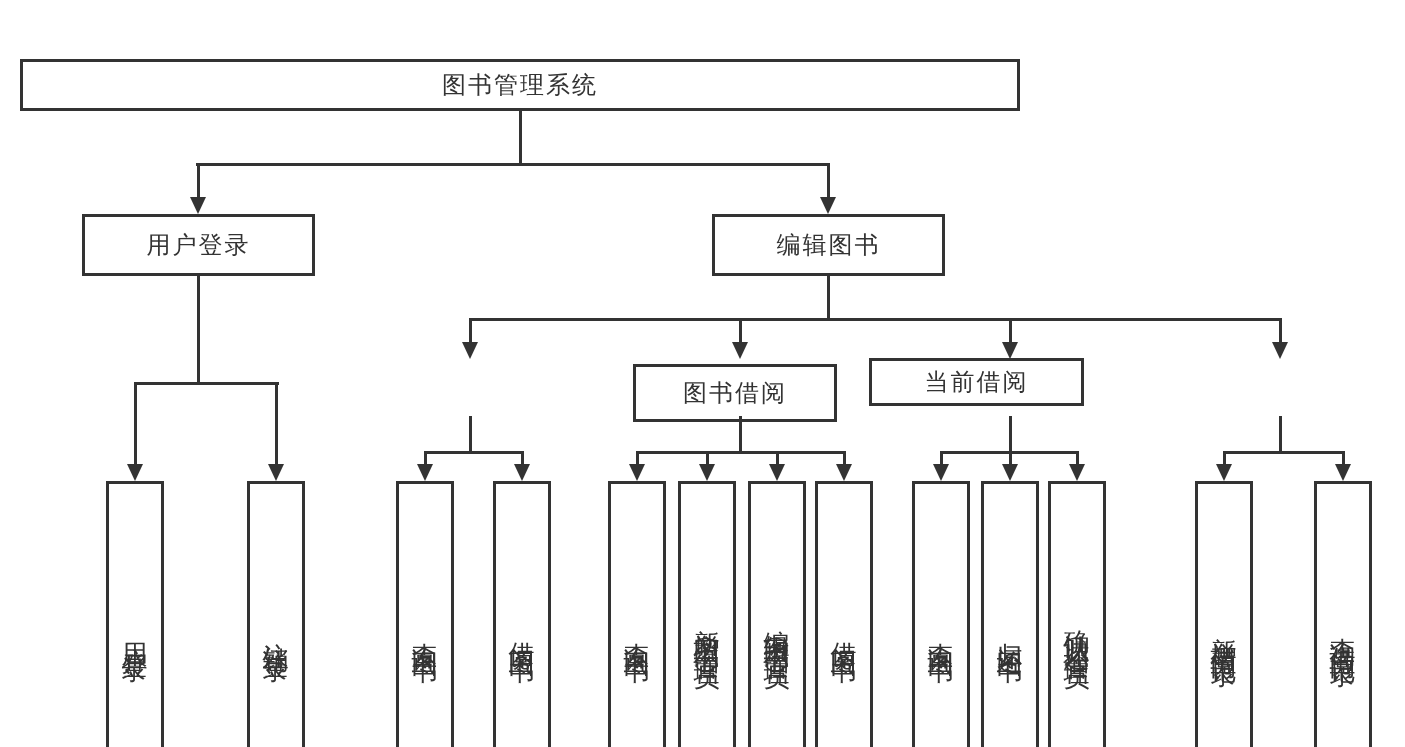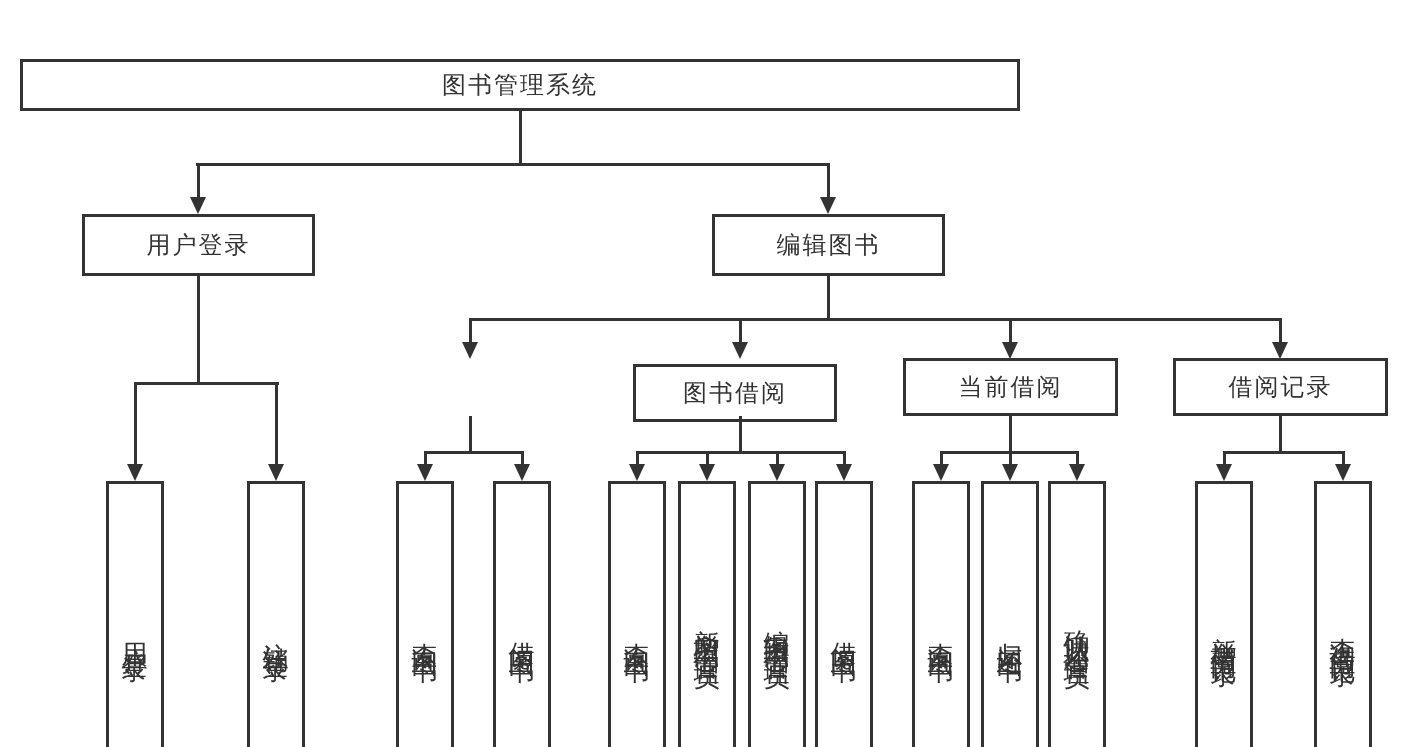--- a/index.html
+++ b/index.html
@@ -69,25 +69,22 @@
     <div class="ah" style="left:732px;top:298px"></div>
     <div class="vl" style="left:1009px;top:274px;height:25px"></div>
     <div class="ah" style="left:1002px;top:298px"></div>
     <div class="vl" style="left:1279px;top:274px;height:25px"></div>
     <div class="ah" style="left:1272px;top:298px"></div>
   </div>
 
   <div class="box hbox" style="left:633px;top:320px;width:204px;height:58px">
     <span class="label">图书借阅</span>
   </div>
-  <div class="box hbox" style="left:903px;top:314px;width:215px;height:58px">
+  <div class="box hbox" style="left:869px;top:314px;width:215px;height:48px">
     <span class="label">当前借阅</span>
-  </div>
-  <div class="box hbox" style="left:1173px;top:314px;width:215px;height:58px">
-    <span class="label">借阅记录</span>
   </div>
 
   <div>
     <div class="vl" style="left:469px;top:372px;height:36px"></div>
     <div class="hl" style="left:424px;top:407px;width:100px"></div>
     <div class="vl" style="left:424px;top:407px;height:15px"></div>
     <div class="ah" style="left:417px;top:420px"></div>
     <div class="vl" style="left:521px;top:407px;height:15px"></div>
     <div class="ah" style="left:514px;top:420px"></div>
   </div>

